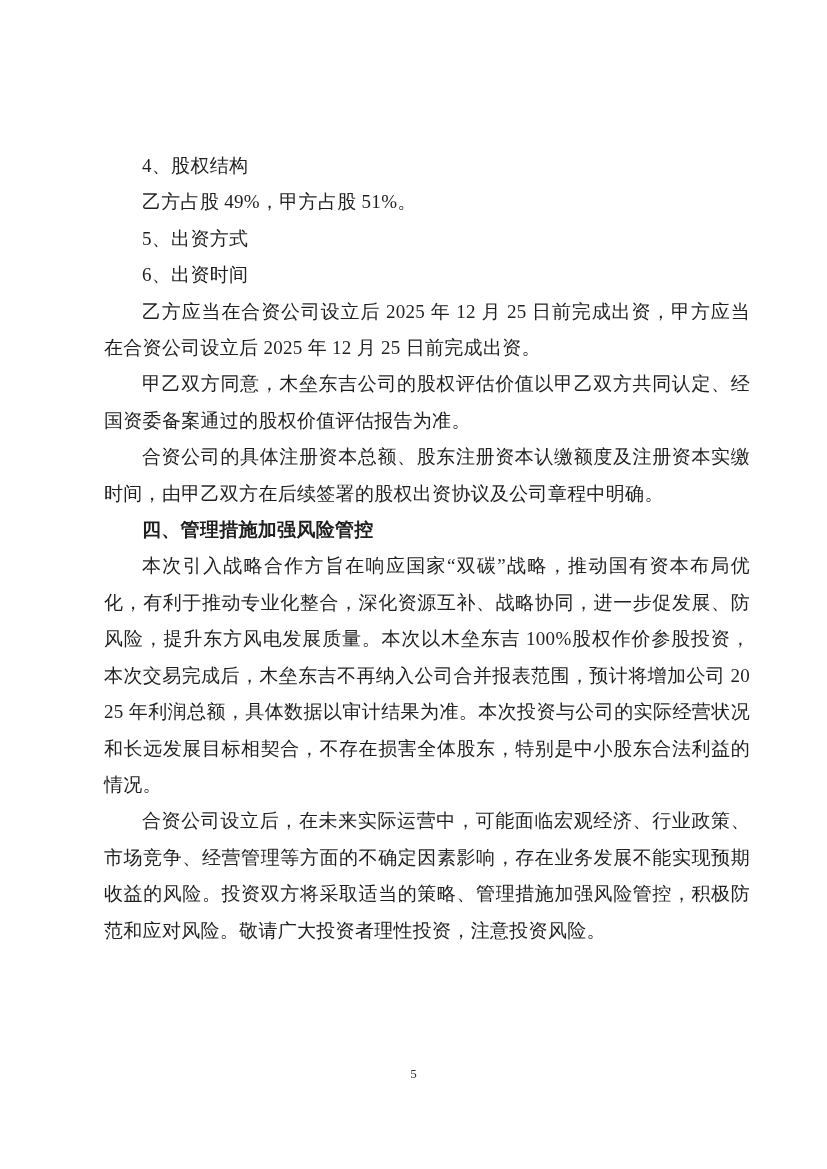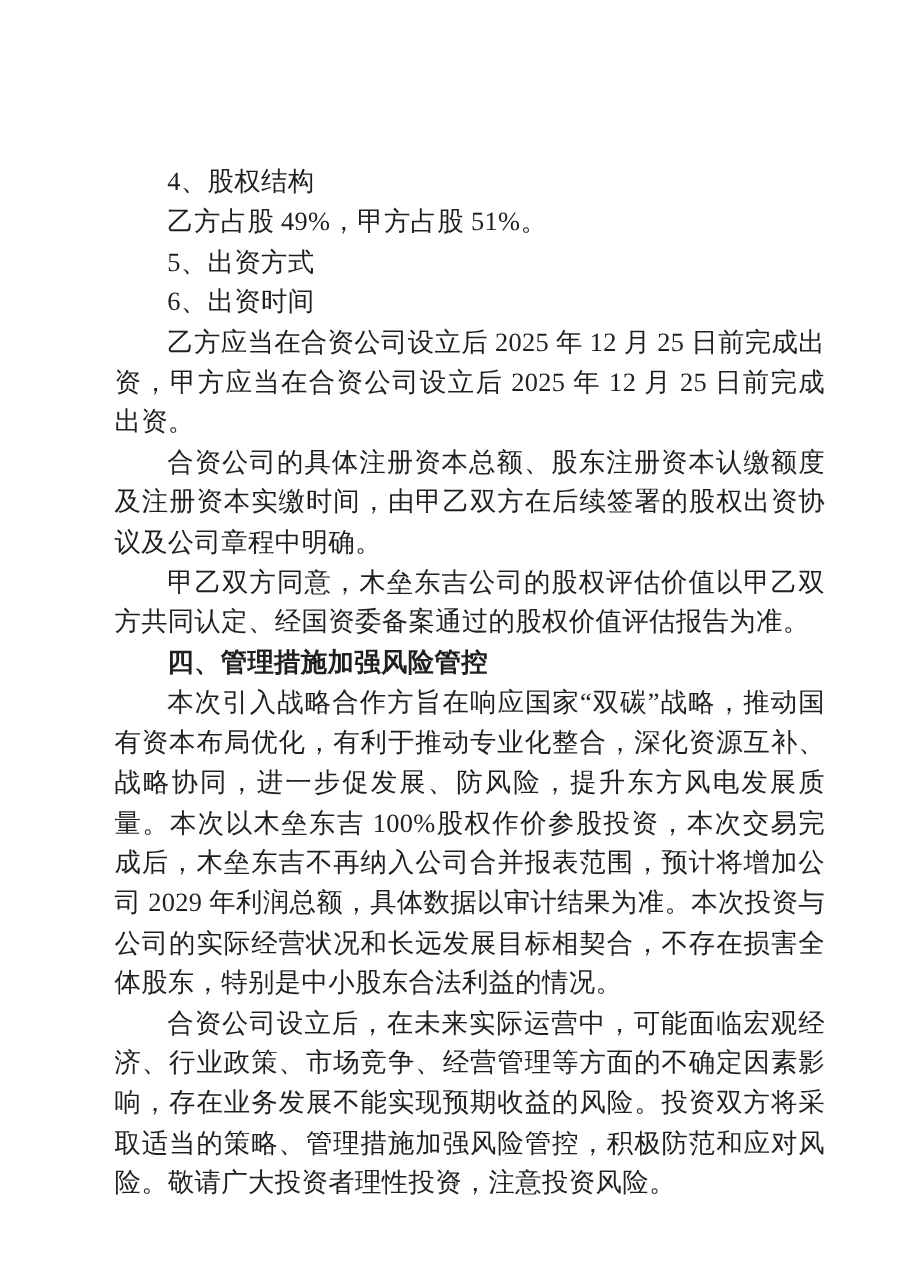--- a/index.html
+++ b/index.html
@@ -18,21 +18,21 @@
     color: #1f1f1f;
   }
   .content {
     position: absolute;
     top: 148px;
     left: 104px;
     width: 646px;
   }
   .content p {
     margin: 0;
-    font-size: 24px;
+    font-size: 19px;
     line-height: 36.4px;
     text-indent: 2em;
     text-align: justify;
     text-justify: inter-character;
     letter-spacing: 0.3px;
     word-break: break-all;
   }
   .content p.heading {
     font-weight: bold;
     text-align: left;
@@ -50,22 +50,22 @@
 </head>
 <body>
 
 <div class="page">
   <div class="content">
     <p>4、股权结构</p>
     <p>乙方占股 49%，甲方占股 51%。</p>
     <p>5、出资方式</p>
     <p>6、出资时间</p>
     <p>乙方应当在合资公司设立后 2025 年 12 月 25 日前完成出资，甲方应当在合资公司设立后 2025 年 12 月 25 日前完成出资。</p>
+    <p>甲乙双方同意，木垒东吉公司的股权评估价值以甲乙双方共同认定、经国资委备案通过的股权价值评估报告为准。</p>
     <p>合资公司的具体注册资本总额、股东注册资本认缴额度及注册资本实缴时间，由甲乙双方在后续签署的股权出资协议及公司章程中明确。</p>
-    <p>甲乙双方同意，木垒东吉公司的股权评估价值以甲乙双方共同认定、经国资委备案通过的股权价值评估报告为准。</p>
     <p class="heading">四、管理措施加强风险管控</p>
-    <p>本次引入战略合作方旨在响应国家“双碳”战略，推动国有资本布局优化，有利于推动专业化整合，深化资源互补、战略协同，进一步促发展、防风险，提升东方风电发展质量。本次以木垒东吉 100%股权作价参股投资，本次交易完成后，木垒东吉不再纳入公司合并报表范围，预计将增加公司 2029 年利润总额，具体数据以审计结果为准。本次投资与公司的实际经营状况和长远发展目标相契合，不存在损害全体股东，特别是中小股东合法利益的情况。</p>
+    <p>本次引入战略合作方旨在响应国家“双碳”战略，推动国有资本布局优化，有利于推动专业化整合，深化资源互补、战略协同，进一步促发展、防风险，提升东方风电发展质量。本次以木垒东吉 100%股权作价参股投资，本次交易完成后，木垒东吉不再纳入公司合并报表范围，预计将增加公司 2025 年利润总额，具体数据以审计结果为准。本次投资与公司的实际经营状况和长远发展目标相契合，不存在损害全体股东，特别是中小股东合法利益的情况。</p>
     <p>合资公司设立后，在未来实际运营中，可能面临宏观经济、行业政策、市场竞争、经营管理等方面的不确定因素影响，存在业务发展不能实现预期收益的风险。投资双方将采取适当的策略、管理措施加强风险管控，积极防范和应对风险。敬请广大投资者理性投资，注意投资风险。</p>
   </div>
   <div class="page-footer">
     <span>5</span>
   </div>
 </div>
 
 </body></html>

